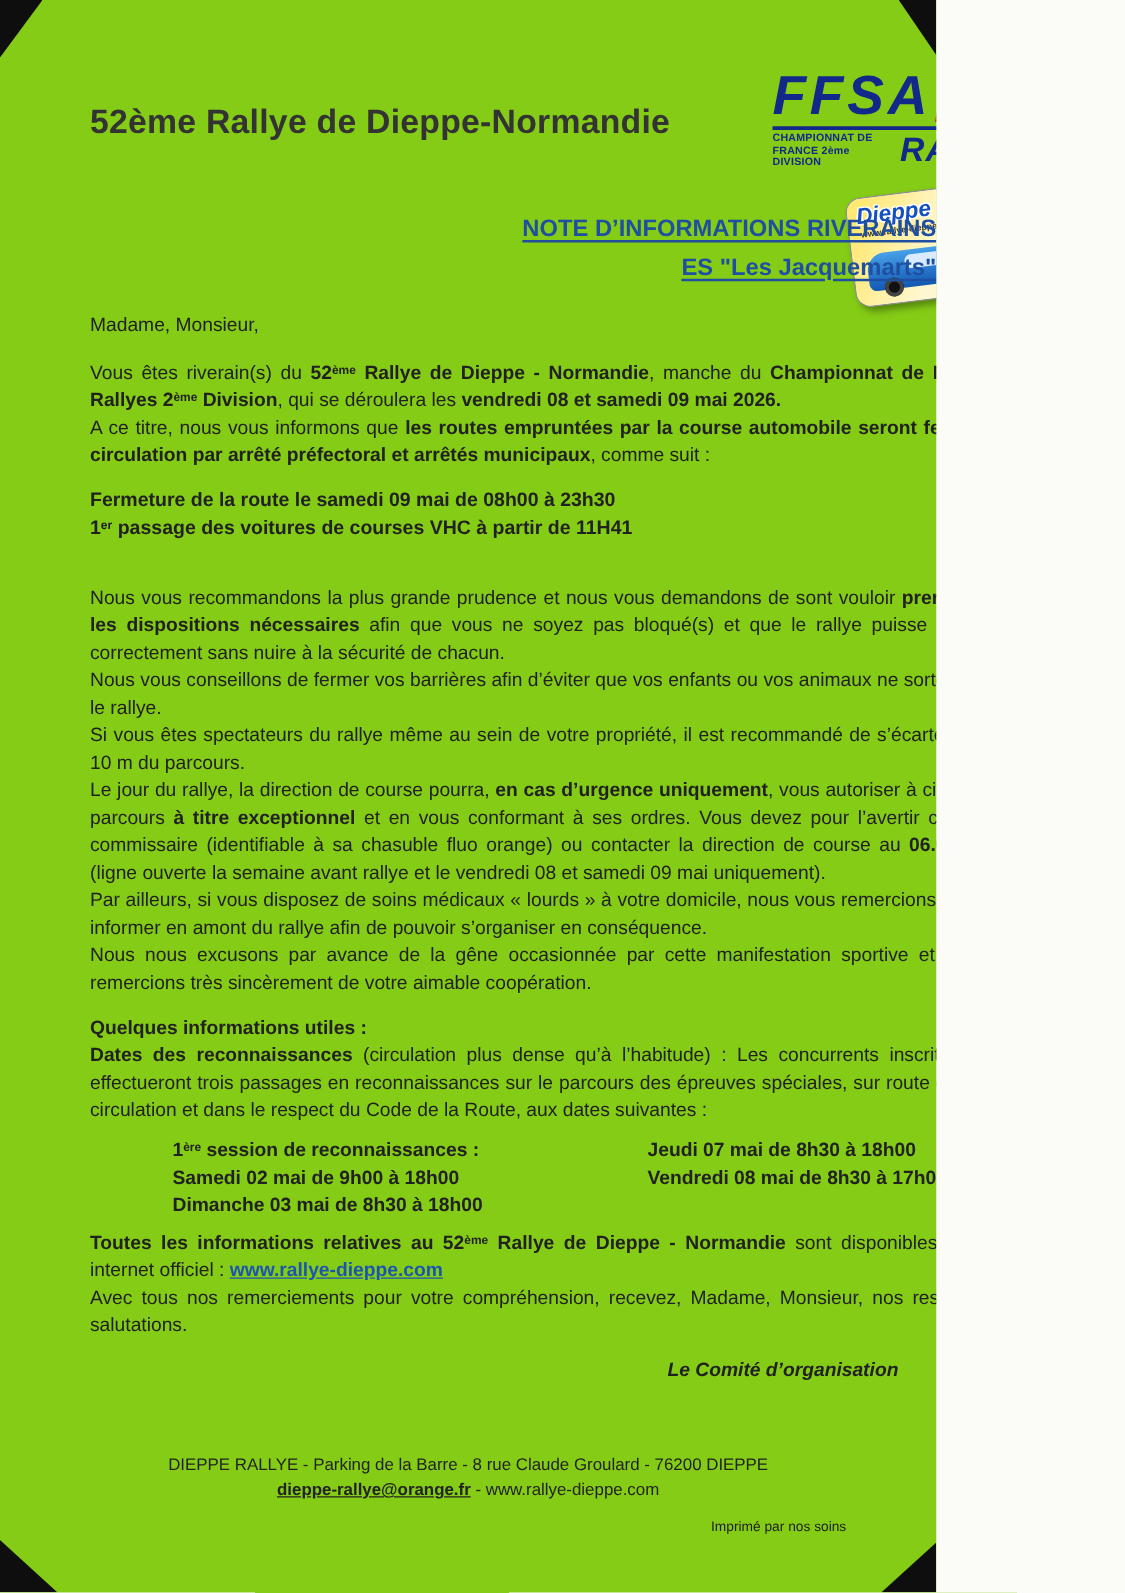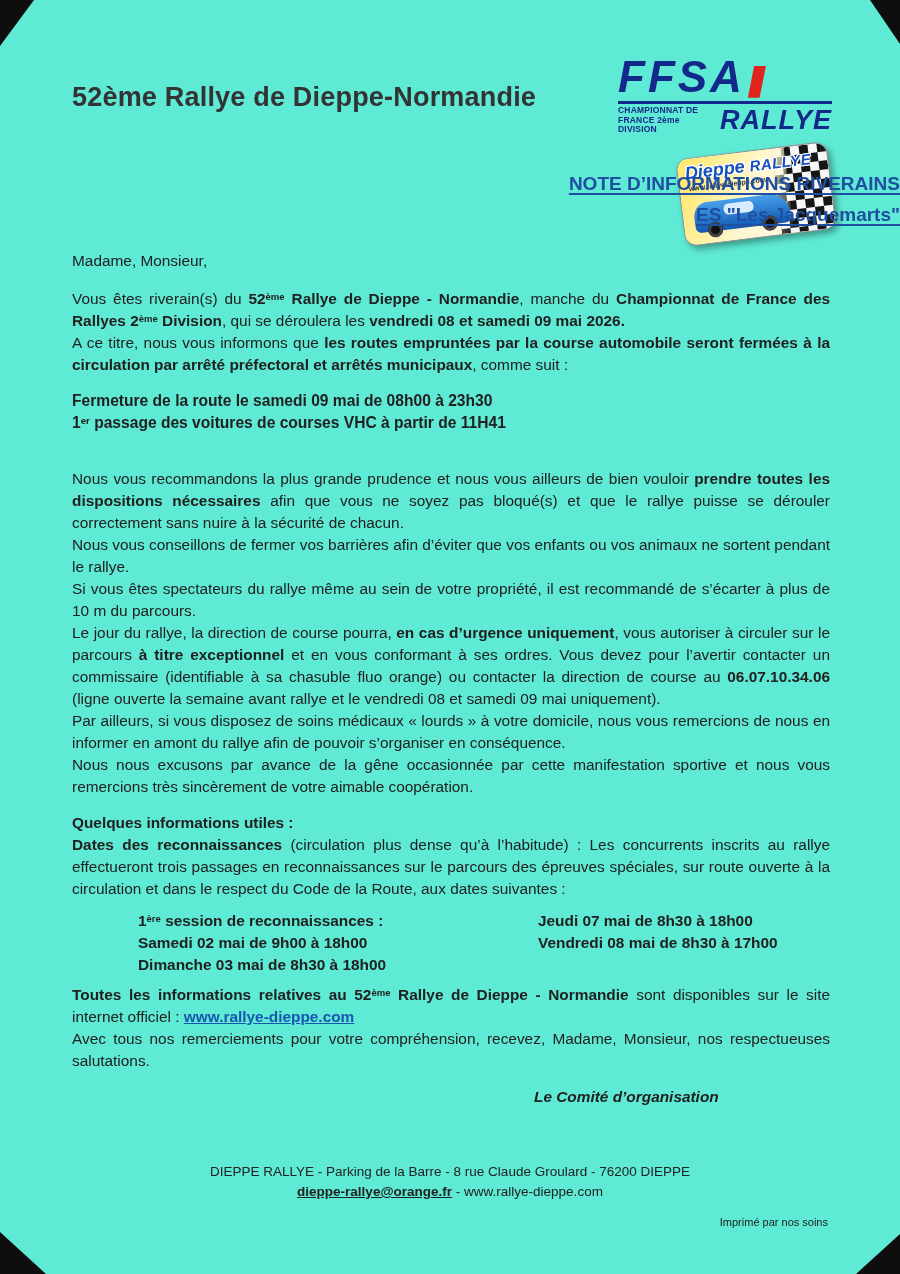--- a/index.html
+++ b/index.html
@@ -1,17 +1,17 @@
 <!DOCTYPE html>
 <html><head>
 <meta charset="utf-8">
 <style>
   html,body{margin:0;padding:0;background:#fbfbf8;}
   .sheet{
-    position:relative;width:900px;height:1274px;background:#5eead4;
+    position:relative;width:749px;height:1274px;background:#84cc16;
     font-family:"Liberation Sans", sans-serif;color:#212121;overflow:hidden;
   }
   
   .corner{position:absolute;background:#0e0e0e;}
   .tl{top:0;left:0;width:34px;height:46px;clip-path:polygon(0 0,100% 0,0 100%);}
   .tr{top:0;right:0;width:30px;height:44px;clip-path:polygon(0 0,100% 0,100% 100%);}
   .bl{bottom:0;left:0;width:46px;height:42px;clip-path:polygon(0 0,0 100%,100% 100%);}
   .br{bottom:0;right:0;width:44px;height:40px;clip-path:polygon(100% 0,100% 100%,0 100%);}
 
   .title{position:absolute;top:82px;left:72px;margin:0;font-size:27px;font-weight:700;color:#333;letter-spacing:.2px;}
@@ -49,21 +49,21 @@
   .para{margin:0;text-align:justify;}
   .left{text-align:left;}
   .center{text-align:left;}
   .mb16{margin-bottom:16px;}
   .mt14{margin-top:14px;}
   .closure{margin:14px 0 34px;font-size:15.6px;}
   .b{font-weight:700;}
   .u{text-decoration:underline;font-weight:bold;}
   .lnk{color:#1a56b0;font-weight:700;text-decoration:underline;}
   sup{font-size:.62em;line-height:0;position:relative;top:-.45em;vertical-align:baseline;}
-  .sessions{display:flex;margin:10px 0 8px;gap:20px;}
+  .sessions{display:flex;margin:10px 0 8px;}
   .scol1{margin-left:66px;width:314px;}
   .scol2{margin-left:66px;}
   .signature{margin:14px 0 0 462px;font-weight:700;font-style:italic;text-align:left;}
 
   .footer{position:absolute;top:1162px;left:0;width:100%;text-align:center;font-size:13.5px;line-height:20px;color:#222;}
   .printed{position:absolute;top:1216px;right:72px;font-size:11px;color:#1d1d1d;}
 </style>
 </head>
 <body>
 
@@ -112,21 +112,21 @@
   <div class="bodytxt">
     <p class="para left mb16"><span>Madame, Monsieur,</span></p>
     <p class="para"><span>Vous êtes riverain(s) du </span><span class="b">52</span><sup class="b">ème</sup><span class="b"> Rallye de Dieppe - Normandie</span><span>, manche du </span><span class="b">Championnat de France des Rallyes 2</span><sup class="b">ème</sup><span class="b"> Division</span><span>, qui se déroulera les </span><span class="b">vendredi 08 et samedi 09 mai 2026.</span></p>
     <p class="para"><span>A ce titre, nous vous informons que </span><span class="b">les routes empruntées par la course automobile seront fermées à la circulation par arrêté préfectoral et arrêtés municipaux</span><span>, comme suit :</span></p>
 
     <div class="closure">
       <p class="para center"><span class="b">Fermeture de la route le samedi 09 mai de 08h00 à 23h30</span></p>
       <p class="para center"><span class="b">1</span><sup class="b">er</sup><span class="b"> passage des voitures de courses VHC à partir de 11H41</span></p>
     </div>
 
-    <p class="para"><span>Nous vous recommandons la plus grande prudence et nous vous ailleurs de bien vouloir </span><span class="b">prendre toutes les dispositions nécessaires</span><span> afin que vous ne soyez pas bloqué(s) et que le rallye puisse se dérouler correctement sans nuire à la sécurité de chacun.</span></p>
+    <p class="para"><span>Nous vous recommandons la plus grande prudence et nous vous demandons de sont vouloir </span><span class="b">prendre toutes les dispositions nécessaires</span><span> afin que vous ne soyez pas bloqué(s) et que le rallye puisse se dérouler correctement sans nuire à la sécurité de chacun.</span></p>
     <p class="para"><span>Nous vous conseillons de fermer vos barrières afin d’éviter que vos enfants ou vos animaux ne sortent pendant le rallye.</span></p>
     <p class="para"><span>Si vous êtes spectateurs du rallye même au sein de votre propriété, il est recommandé de s’écarter à plus de 10 m du parcours.</span></p>
     <p class="para"><span>Le jour du rallye, la direction de course pourra, </span><span class="b">en cas d’urgence uniquement</span><span>, vous autoriser à circuler sur le parcours </span><span class="b">à titre exceptionnel</span><span> et en vous conformant à ses ordres. Vous devez pour l’avertir contacter un commissaire (identifiable à sa chasuble fluo orange) ou contacter la direction de course au </span><span class="b">06.07.10.34.06</span><span> (ligne ouverte la semaine avant rallye et le vendredi 08 et samedi 09 mai uniquement).</span></p>
     <p class="para"><span>Par ailleurs, si vous disposez de soins médicaux « lourds » à votre domicile, nous vous remercions de nous en informer en amont du rallye afin de pouvoir s’organiser en conséquence.</span></p>
     <p class="para"><span>Nous nous excusons par avance de la gêne occasionnée par cette manifestation sportive et nous vous remercions très sincèrement de votre aimable coopération.</span></p>
 
     <p class="para left mt14"><span class="b">Quelques informations utiles :</span></p>
     <p class="para"><span class="b">Dates des reconnaissances</span><span> (circulation plus dense qu’à l’habitude) : Les concurrents inscrits au rallye effectueront trois passages en reconnaissances sur le parcours des épreuves spéciales, sur route ouverte à la circulation et dans le respect du Code de la Route, aux dates suivantes :</span></p>
 
     <div class="sessions">

